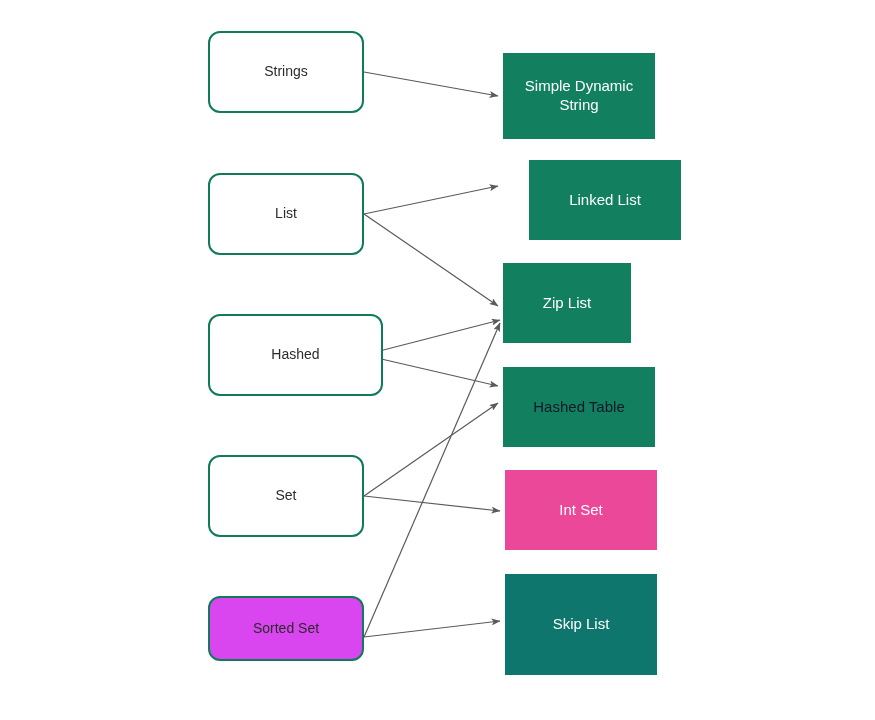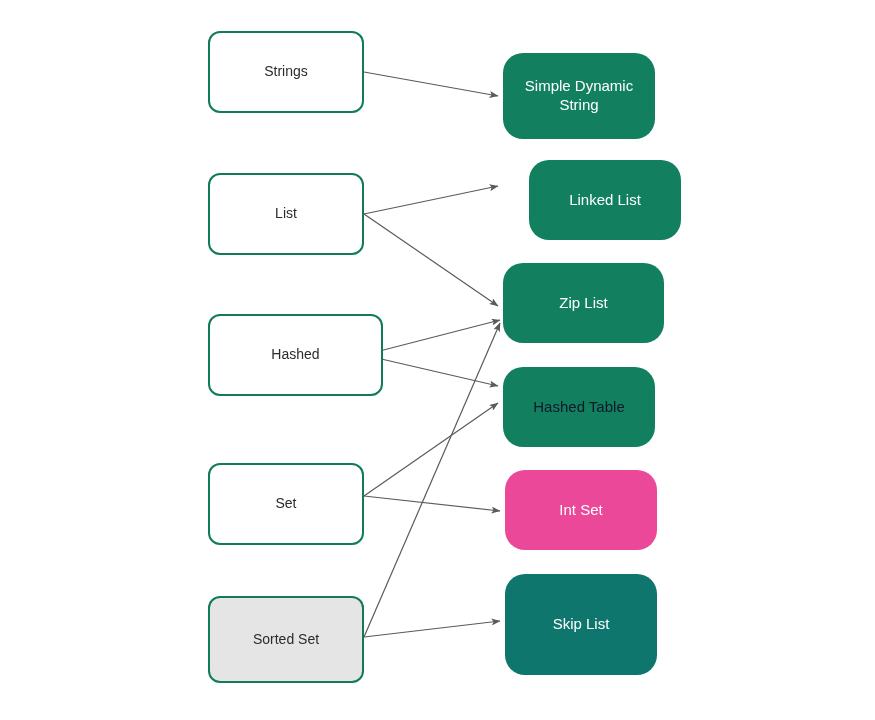--- a/index.html
+++ b/index.html
@@ -41,21 +41,21 @@
     background: #ffffff;
     border: 2px solid #15803d;
     color: #2b2b2b;
     font-size: 14px;
   }
   .node-target {
     background: #12805f;
     border: none;
     color: #ffffff;
     font-size: 15px;
-    border-radius: 20px;
+    border-radius: 0;
   }
   .node-label {
     display: block;
     padding: 0 8px;
     white-space: pre-line;
   }
 </style>
 </head>
 <body>
 
@@ -83,34 +83,34 @@
   <div id="nodes-layer">
       <div class="node node-source" style="left: 208px; top: 31px; width: 156px; height: 82px; background: rgb(255, 255, 255); border-color: rgb(15, 123, 90); color: rgb(43, 43, 43);">
         <span class="node-label">Strings</span>
       </div>
       <div class="node node-source" style="left: 208px; top: 173px; width: 156px; height: 82px; background: rgb(255, 255, 255); border-color: rgb(15, 123, 90); color: rgb(43, 43, 43); align-items: center;">
         <span class="node-label">List</span>
       </div>
       <div class="node node-source" style="left: 208px; top: 314px; width: 175px; height: 82px; background: rgb(255, 255, 255); border-color: rgb(15, 123, 90); color: rgb(43, 43, 43);">
         <span class="node-label">Hashed</span>
       </div>
-      <div class="node node-source" style="left: 208px; top: 455px; width: 156px; height: 82px; background: rgb(255, 255, 255); border-color: rgb(15, 123, 90); color: rgb(43, 43, 43); margin-top: 8px;">
+      <div class="node node-source" style="left: 208px; top: 455px; width: 156px; height: 82px; background: rgb(255, 255, 255); border-color: rgb(15, 123, 90); color: rgb(43, 43, 43);">
         <span class="node-label">Set</span>
       </div>
-      <div class="node node-source" style="left: 208px; top: 596px; width: 156px; height: 87px; background: #e5e5e5; border-color: rgb(15, 123, 90); color: rgb(43, 43, 43);">
+      <div class="node node-source" style="left: 208px; top: 596px; width: 156px; height: 65px; background: #d946ef; border-color: rgb(15, 123, 90); color: rgb(43, 43, 43);">
         <span class="node-label">Sorted Set</span>
       </div>
       <div class="node node-target" style="left: 503px; top: 53px; width: 152px; height: 86px; background: rgb(18, 128, 95); color: rgb(255, 255, 255);">
         <span class="node-label">Simple Dynamic
 String</span>
       </div>
       <div class="node node-target" style="left: 503px; top: 160px; width: 152px; height: 80px; background: rgb(18, 128, 95); color: rgb(255, 255, 255); margin-left: 26px;">
         <span class="node-label">Linked List</span>
       </div>
-      <div class="node node-target" style="left: 503px; top: 263px; width: 161px; height: 80px; background: rgb(18, 128, 95); color: rgb(255, 255, 255);">
+      <div class="node node-target" style="left: 503px; top: 263px; width: 128px; height: 80px; background: rgb(18, 128, 95); color: rgb(255, 255, 255);">
         <span class="node-label">Zip List</span>
       </div>
       <div class="node node-target" style="left: 503px; top: 367px; width: 152px; height: 80px; background: rgb(18, 128, 95); color: #0f172a;">
         <span class="node-label">Hashed Table</span>
       </div>
       <div class="node node-target" style="left: 505px; top: 470px; width: 152px; height: 80px; background: #ec4899; color: rgb(255, 255, 255);">
         <span class="node-label">Int Set</span>
       </div>
       <div class="node node-target" style="left: 505px; top: 574px; width: 152px; height: 101px; background: #0f766e; color: rgb(255, 255, 255);">
         <span class="node-label">Skip List</span>

